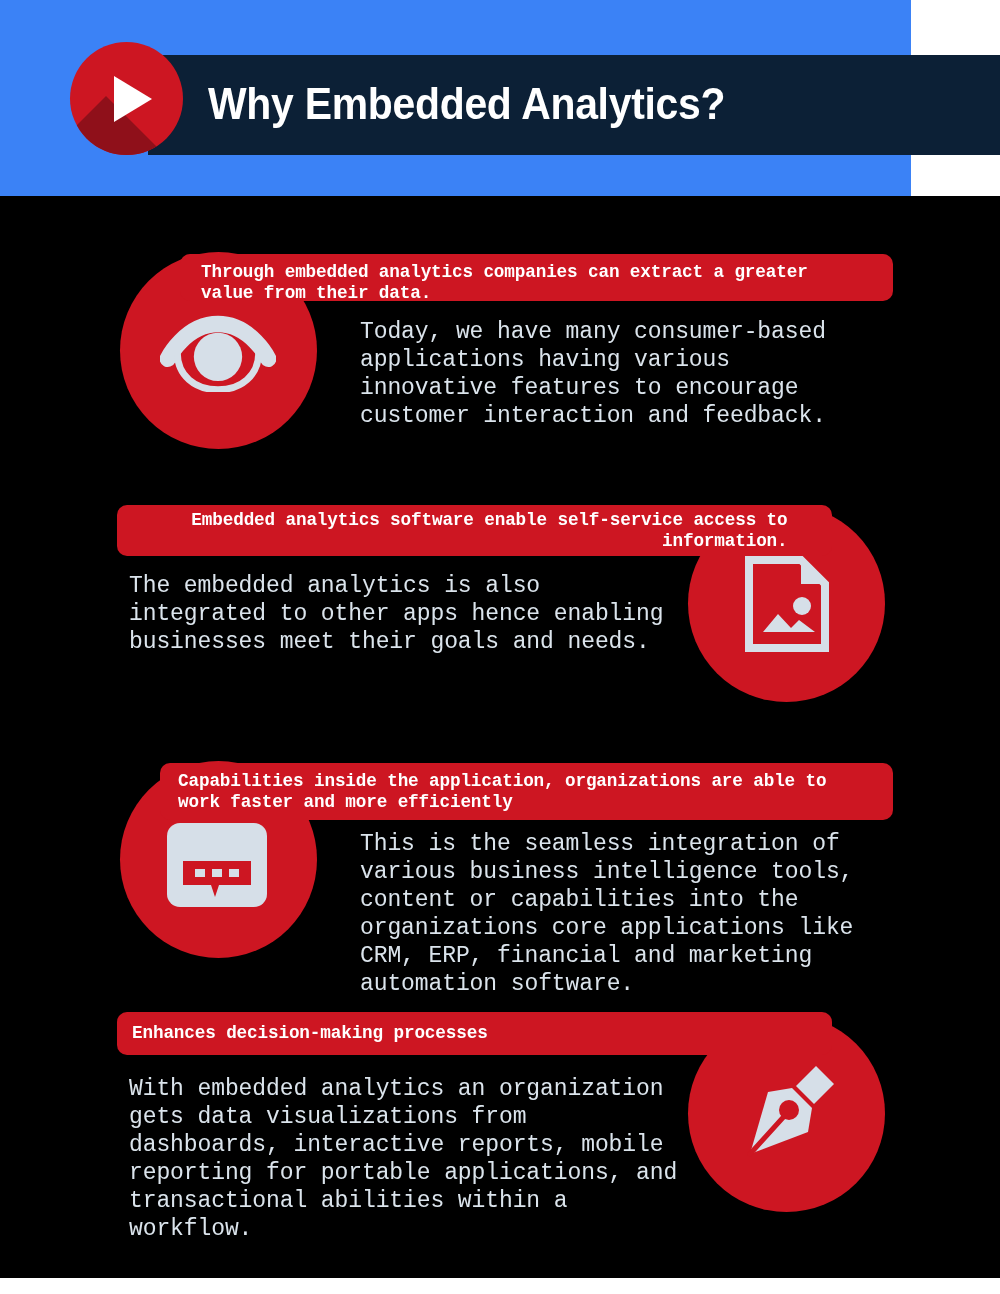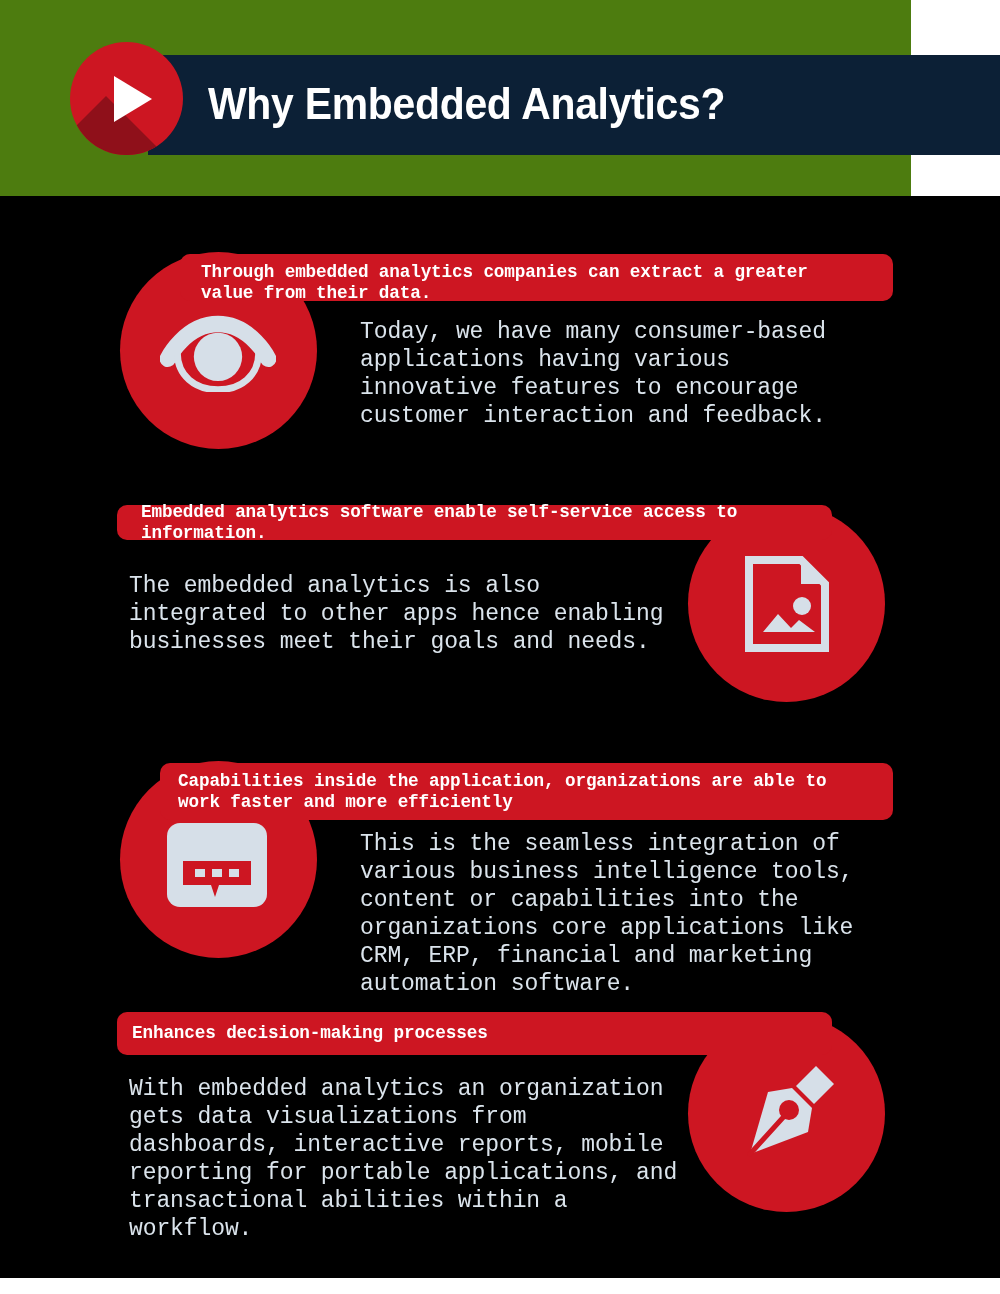--- a/index.html
+++ b/index.html
@@ -15,21 +15,21 @@
     overflow: hidden;
     position: relative;
   }
 
   
   #header-zone {
     position: absolute;
     left: 0; top: 0;
     width: 911px;
     height: 212px;
-    background: #4d7c0f;
+    background: #3b82f6;
   }
   #header-bar {
     position: absolute;
     left: 148px; top: 55px;
     width: 852px;
     height: 100px;
     background: #0c2036;
   }
   #header-badge {
     position: absolute;
@@ -134,23 +134,23 @@
     padding-top: 8px;
   }
   #sec1-icon { left: 160px; top: 118px; width: 116px; height: 78px; }
   #sec1-text { left: 360px; top: 122px; width: 510px; }
 
   
   #sec2 { top: 250px; height: 250px; }
   #sec2 .circle { left: 688px; top: 59px; }
   #sec2-banner {
     left: 117px; top: 59px;
-    width: 715px; height: 35px;
-    border-radius: 10px;
-    padding-left: 24px; padding-right: 14px;
+    width: 715px; height: 51px;
+    border-radius: 10px;
+    padding-left: 24px; padding-right: 14px; text-align: right;
   }
   #sec2-icon { left: 745px; top: 110px; width: 84px; height: 96px; }
   #sec2-text { left: 129px; top: 126px; width: 560px; }
 
   
   #sec3 { top: 509px; height: 252px; }
   #sec3 .circle { left: 120px; top: 56px; }
   #sec3-banner {
     left: 160px; top: 58px;
     width: 733px; height: 57px;

